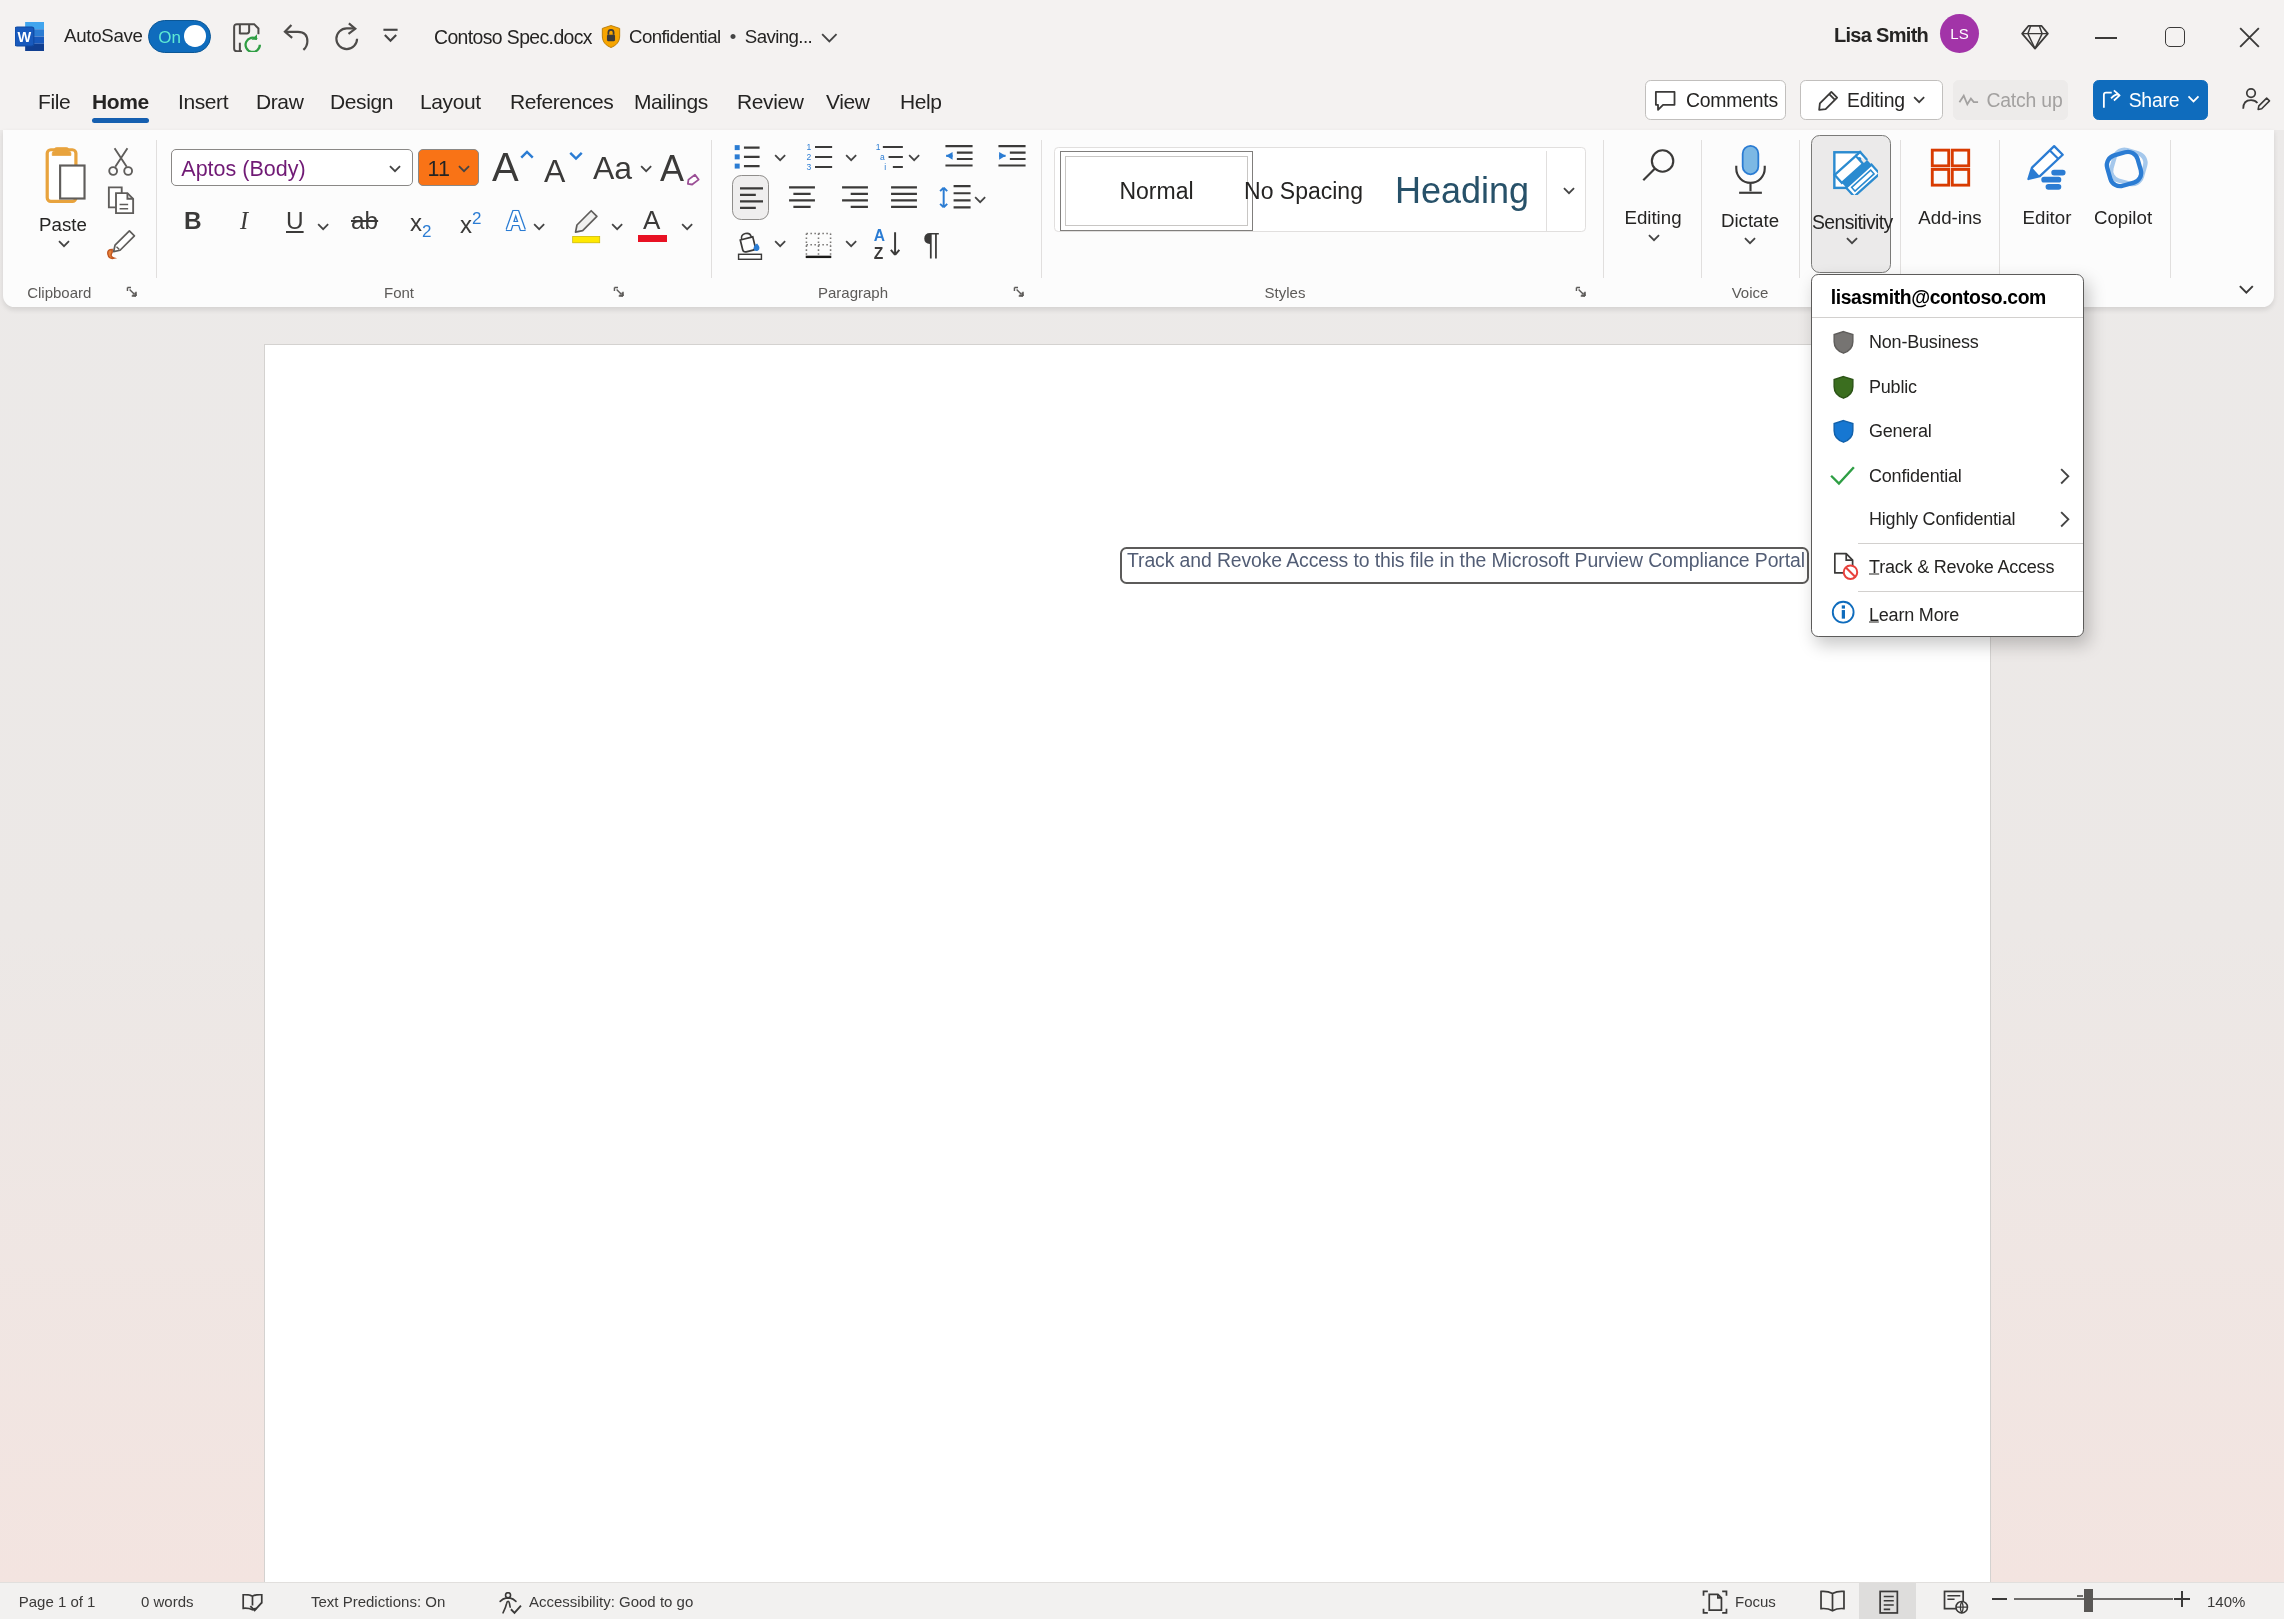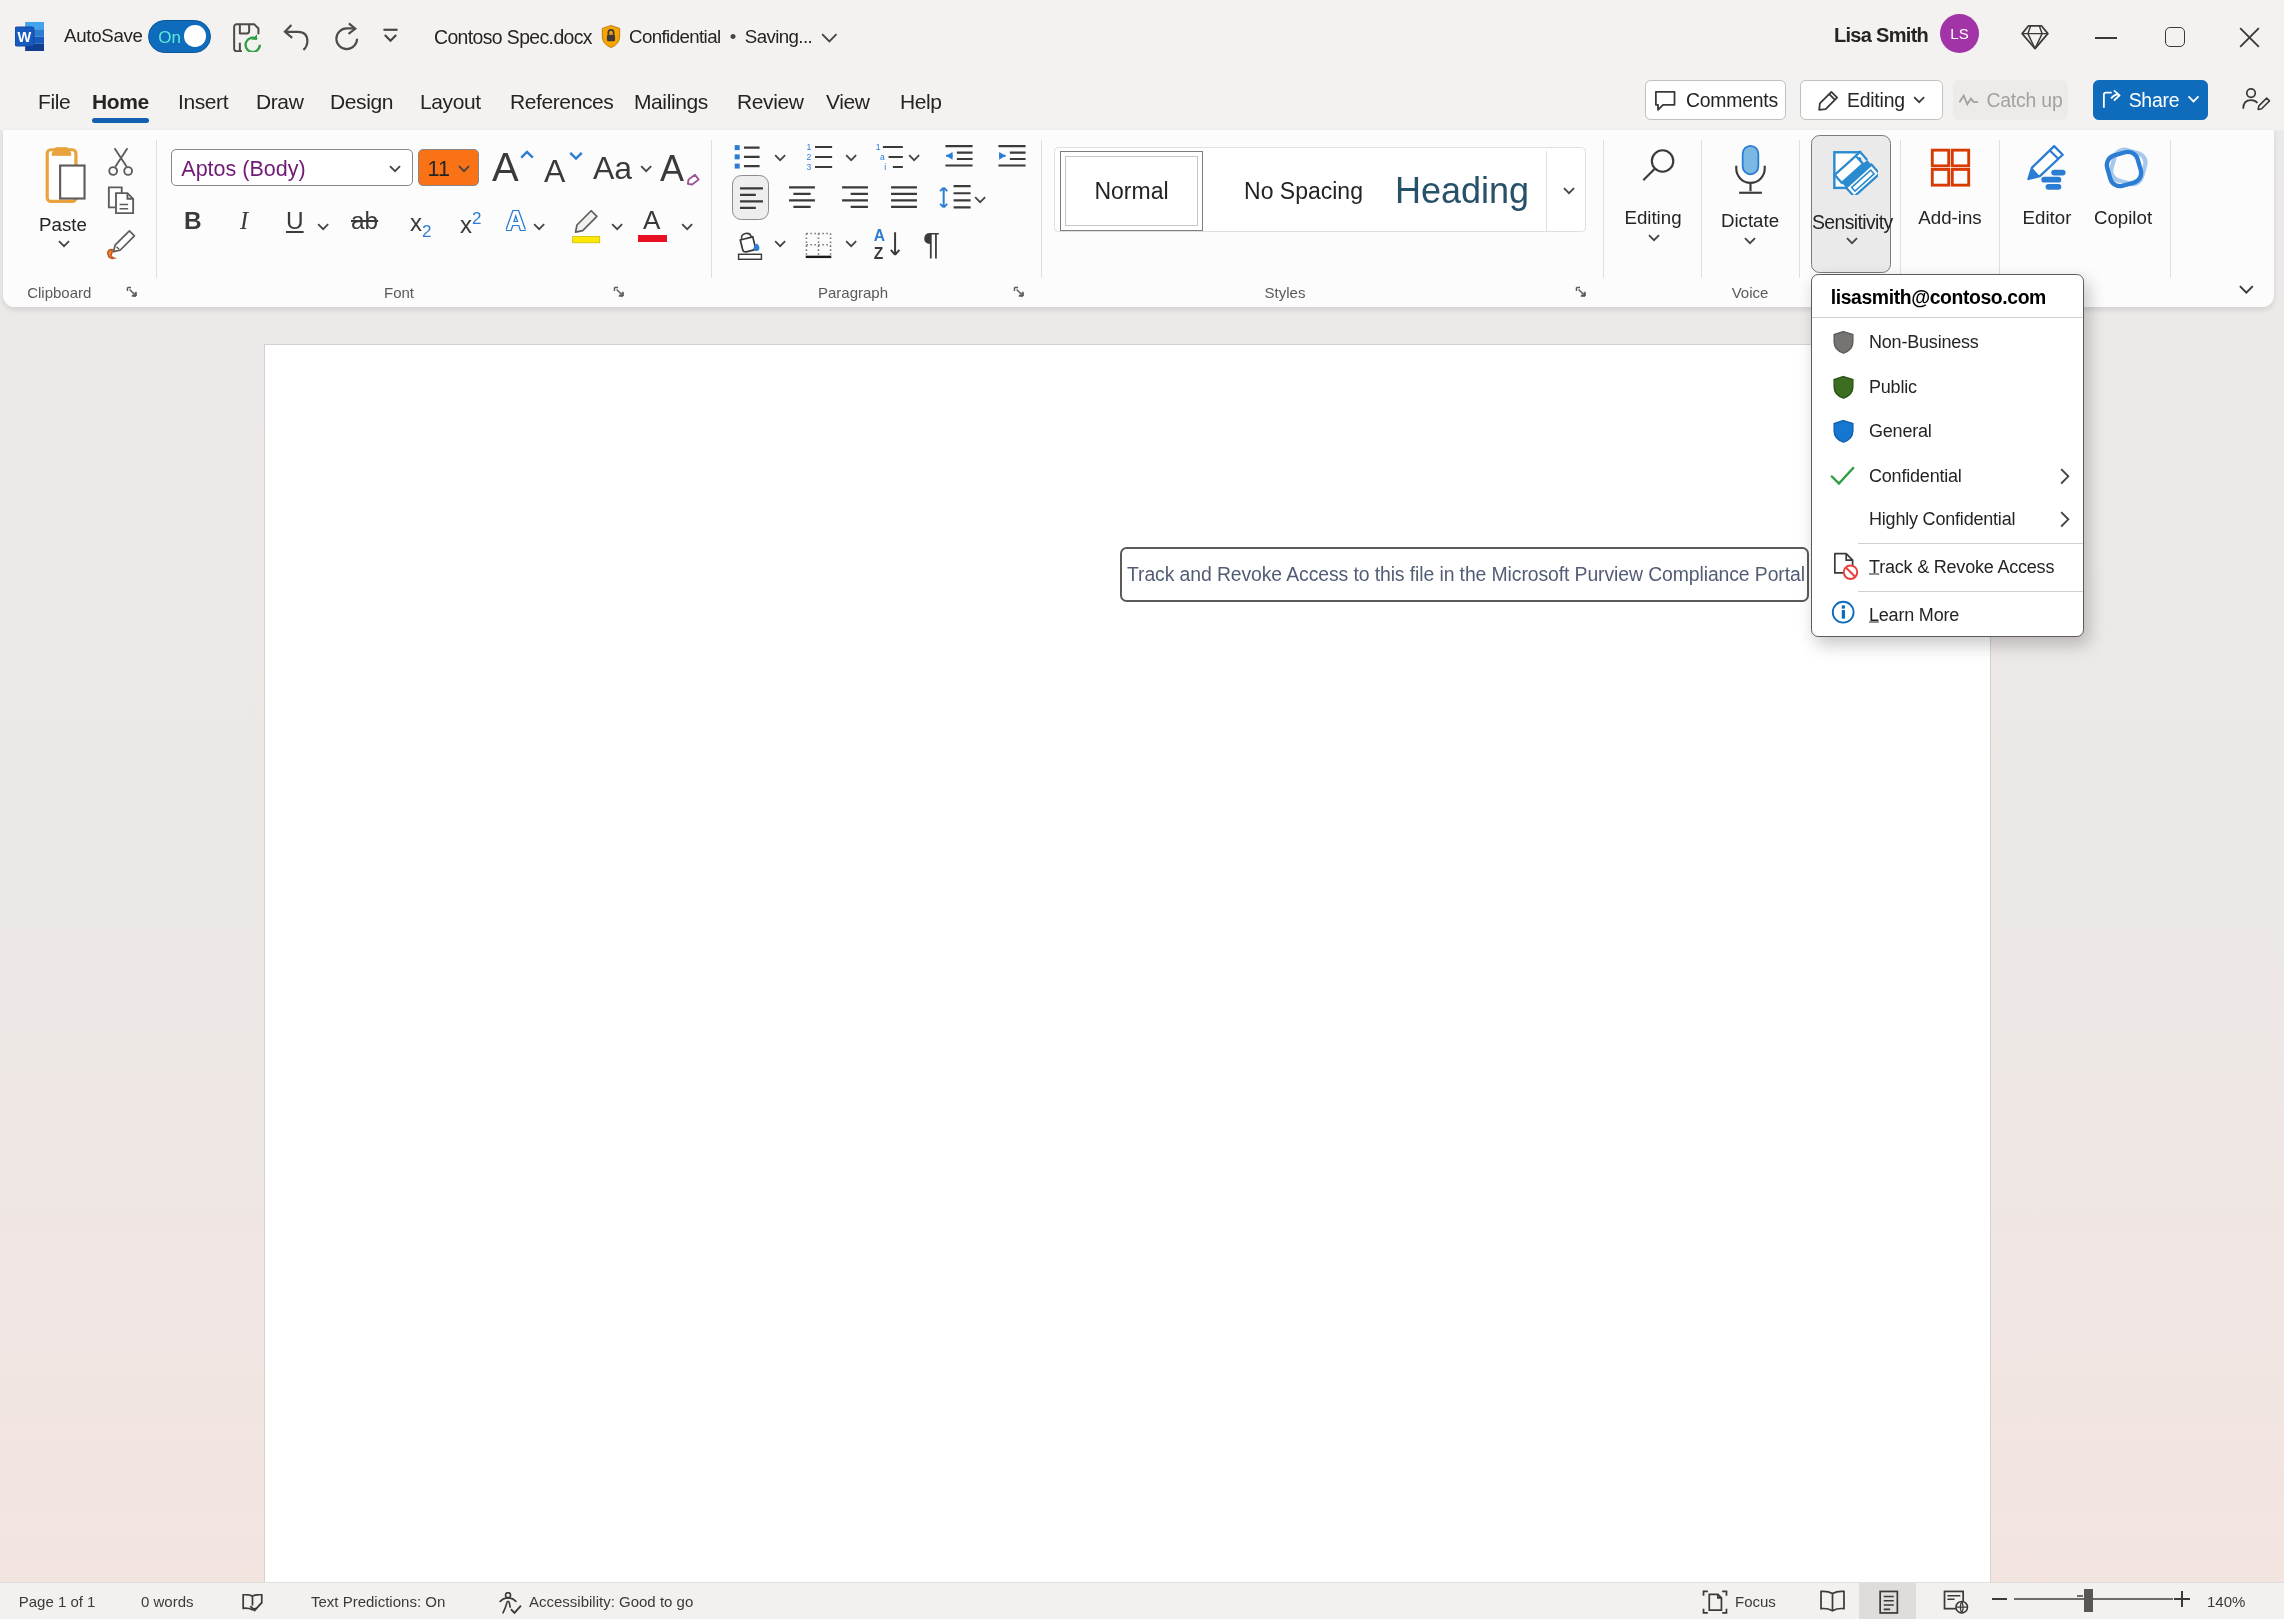--- a/index.html
+++ b/index.html
@@ -38,21 +38,21 @@
 .statusbar { position:absolute; z-index:6; left:0; top:1582px; width:2284px; height:37px; background:#f2f1f0; border-top:0.7px solid #e1dfdd; font-size:15px; color:#3b3a39; }
 .statusbar .item { position:absolute; top:10px; }
 
 
 .menu { position:absolute; z-index:5; left:1811px; top:274px; width:273px; height:363px; background:#fff; border:1.4px solid #5c5b5a; border-radius:7.2px; box-shadow:4.3px 7.2px 17px rgba(0,0,0,0.22); }
 .menuitem { position:absolute; left:0; width:100%; height:45px; font-size:18px; letter-spacing:-0.2px; color:#252423; }
 .menuitem .txt { position:absolute; left:57px; top:50%; transform:translateY(-50%); white-space:nowrap; }
 .mensep { position:absolute; left:0; right:0; height:0.7px; background:#d2d0ce; }
 
 
-.tooltip { position:absolute; z-index:4; left:1120px; top:547px; width:689px; height:55px; background:#fff; border:2.2px solid #5c5b5a; border-radius:6.5px; display:flex; align-items:center; }
+.tooltip { position:absolute; z-index:4; left:1120px; top:547px; width:689px; height:37px; background:#fff; border:2.2px solid #5c5b5a; border-radius:6.5px; display:flex; }
 .tooltip span { font-size:19.4px; letter-spacing:-0.1px; color:#525d75; margin-left:5px; white-space:nowrap; }
 </style>
 </head>
 <body>
 <div class="screen">
 
   <div class="abs" style="left:15px;top:22px;width:29px;height:29px;">
     <svg width="29" height="29" viewBox="0 0 40 40">
       <rect x="14" y="0" width="26" height="10" fill="#41a5ee"></rect>
       <rect x="14" y="10" width="26" height="10" fill="#2b7cd3"></rect>
@@ -366,21 +366,21 @@
       </svg>
     </div>
     <div class="abs" style="left:923px;top:96px;font-size:32px;color:#3b3a39;">¶</div>
     <div class="grouplabel" style="left:808px;width:90px;">Paragraph</div>
     <svg class="launcher" style="left:1013px;" viewBox="0 0 17 17">
         <path d="M2 2 v5 M2 2 h5 M14 14 h-6 M14 14 v-6 M5 5 l7 7" stroke="#5c5a58" stroke-width="2" fill="none"></path>
         <path d="M14 14 l-5-1.5 M14 14 l-1.5-5" stroke="#5c5a58" stroke-width="2"></path>
       </svg>
 
     <div class="abs" style="left:1054px;top:17px;width:532px;height:85px;border:0.7px solid #e1dfde;border-radius:4.3px;background:#fff;"></div>
-    <div class="abs" style="left:1060px;top:21px;width:143px;height:80px;border:1.4px solid #807e7c;background:#fff;">
+    <div class="abs" style="left:1060px;top:21px;width:193px;height:80px;border:1.4px solid #807e7c;background:#fff;">
       <div class="abs" style="left:3.6px;top:3.6px;right:3.6px;bottom:3.6px;border:1.1px solid #c8c6c4;display:flex;align-items:center;justify-content:center;font-size:23px;color:#252423;">Normal</div>
     </div>
     <div class="abs" style="left:1223px;top:21px;width:161px;height:80px;display:flex;align-items:center;justify-content:center;font-size:23px;color:#252423;">No&nbsp;Spacing</div>
     <div class="abs" style="left:1384px;top:21px;width:156px;height:80px;display:flex;align-items:center;justify-content:center;font-size:36px;color:#275169;">Heading</div>
     <div class="abs" style="left:1546px;top:21px;width:0.7px;height:80px;background:#e1dfde;"></div>
     <svg class="abs" style="left:1561px;top:56px;" width="16" height="10.8" viewBox="0 0 22 15">
         <path class="chev" d="M4 3 l7 7 l7-7"></path>
       </svg>
     <div class="grouplabel" style="left:1240px;width:90px;">Styles</div>
     <svg class="launcher" style="left:1575px;" viewBox="0 0 17 17">

